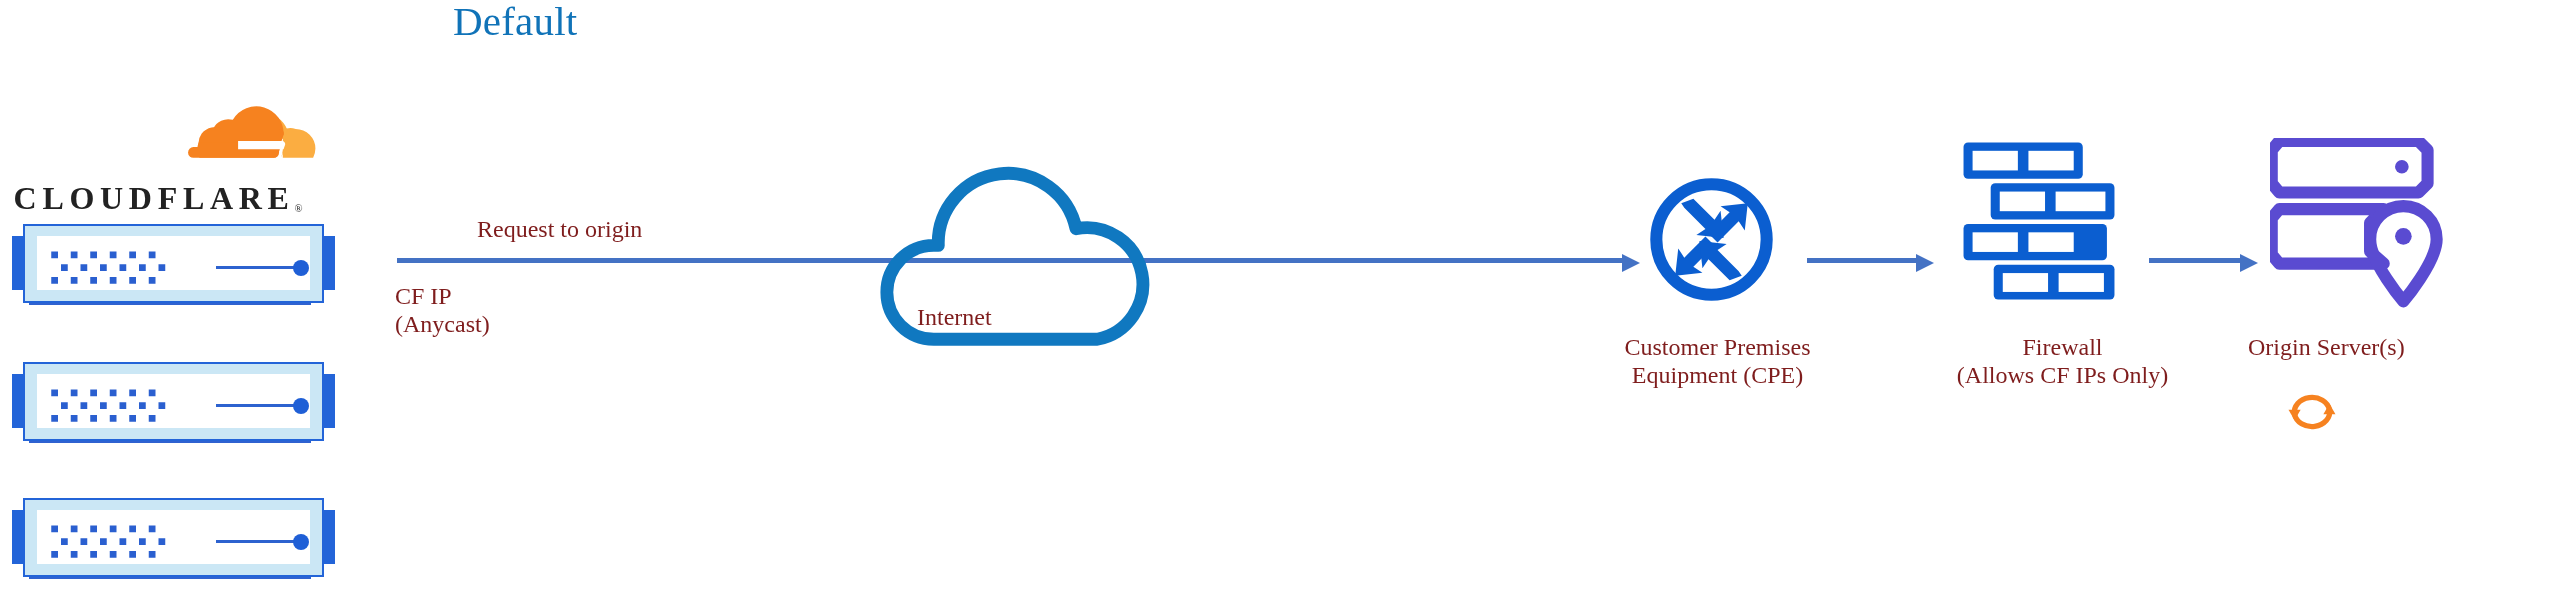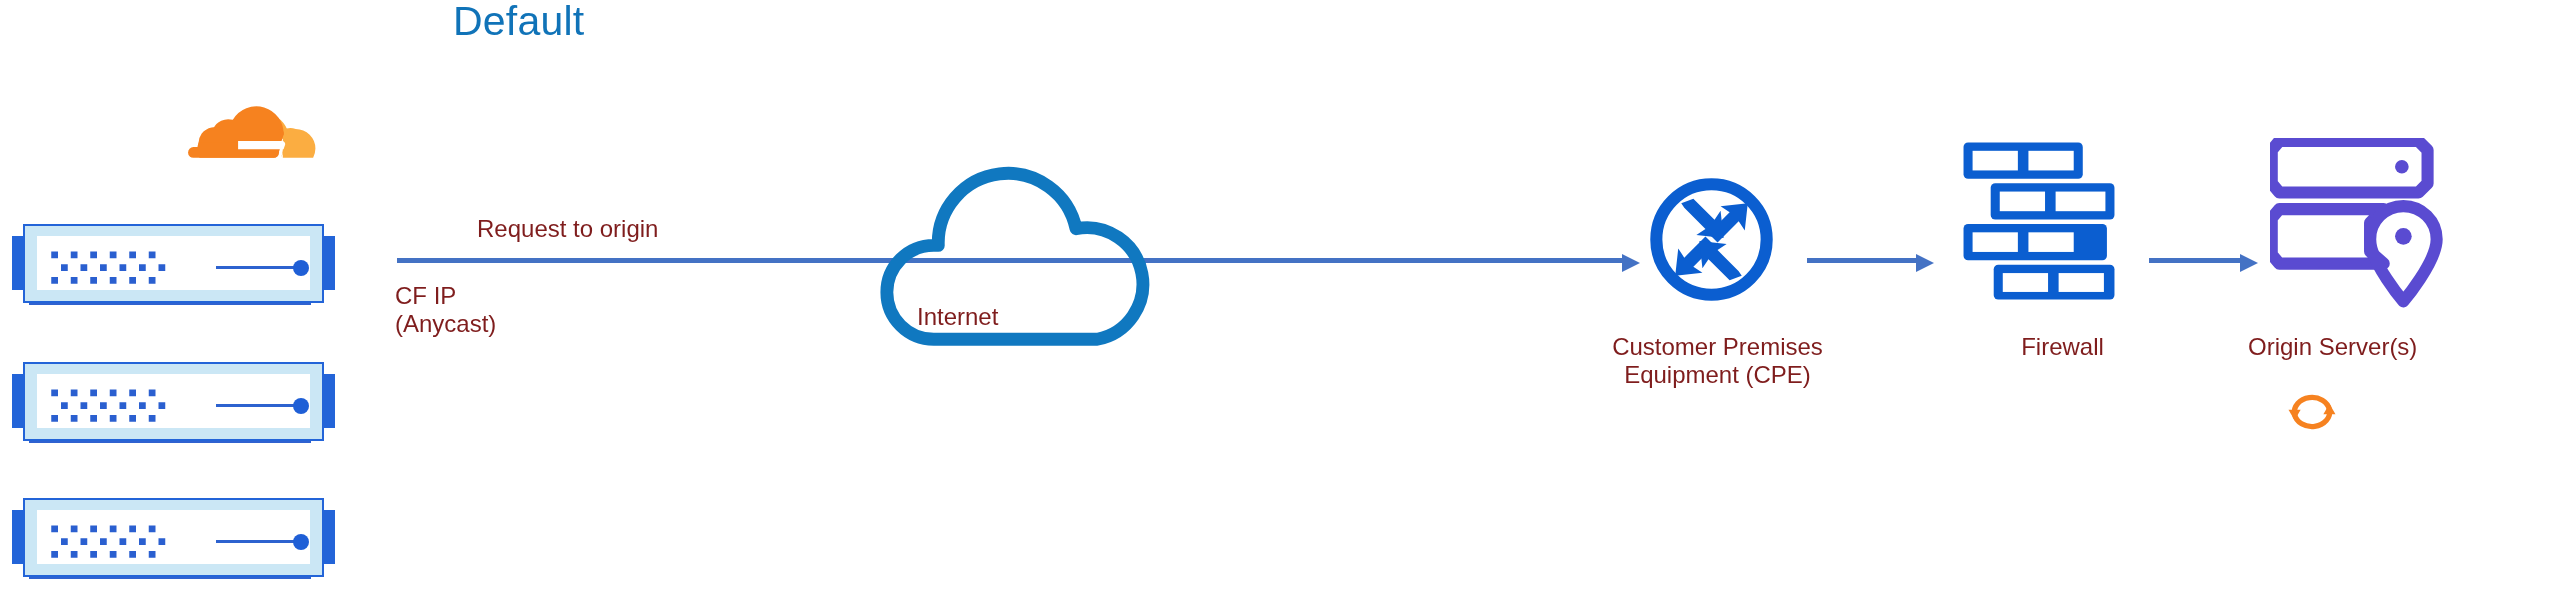--- a/index.html
+++ b/index.html
@@ -10,20 +10,21 @@
   }
   body {
     font-family: "Liberation Sans", "DejaVu Sans", sans-serif;
   }
   #canvas {
     position: relative;
     width: 2576px;
     height: 614px;
     background: #ffffff;
     overflow: hidden;
+    font-family: Liberation Serif, serif;
   }
 
   
   .slide-title {
     position: absolute;
     left: 453px;
     top: -1.5px;
     font-size: 41px;
     line-height: 1.1;
     color: #1073b8;
@@ -188,20 +189,24 @@
   <div class="cf-logo-wrap">
     <svg class="cf-mark" viewBox="0 0 186 96">
       <path d="M150 34 a26 26 0 0 1 26 26 a26 26 0 0 1 -3 12 l-40 0 l0 -37 a26 26 0 0 1 17 -1 z" fill="#fbad41"></path>
       <path d="M131 72 l6 -18 a5 5 0 0 0 -5 -7 l-58 0 l-3 -8 a36 36 0 0 1 68 -4 z" fill="#fbad41"></path>
       <path d="M41 34 a22 22 0 0 1 26 -12 a36 36 0 0 1 67 20 l-60 0 a6 6 0 0 0 -6 6 l0 6 z" fill="#f6821f"></path>
       <path d="M26 40 a23 23 0 0 1 28 -6 l74 0 a6 6 0 0 1 6 8 l-5 15 l-5 0 l-102 0 a23 23 0 0 1 4 -17 z" fill="#f6821f"></path>
       <path d="M22 52 l110 0 l-5 15 a6 6 0 0 1 -6 5 l-98 0 a24 24 0 0 1 -1 -20 z" fill="#f6821f"></path>
       <rect x="8" y="58" width="120" height="14" rx="7" fill="#f6821f"></rect>
       <path d="M74 50 l58 0 a4 4 0 0 1 4 5 l-2 6 l-60 0 z" fill="#ffffff"></path>
     </svg>
+    <div class="cf-wordmark">
+      <span class="cf-wordmark-text">CLOUDFLARE</span>
+        <span class="cf-reg">®</span>
+    </div>
   </div>
 
   <div class="cf-server" style="left:10.6px; top:219px;">
     <div class="srv-shadow"></div>
     <div class="srv-tab left"></div>
     <div class="srv-tab right"></div>
     <div class="srv-body">
       <div class="srv-face">
         <svg class="srv-dots" viewBox="0 0 190 48">
           <g fill="#2a5fd0">
@@ -360,20 +365,21 @@
 
       <rect x="14" y="121" width="60" height="26"></rect>
       <rect x="88" y="121" width="60" height="26"></rect>
 
       <rect x="54" y="175" width="60" height="25"></rect>
       <rect x="128" y="175" width="60" height="25"></rect>
     </g>
   </svg>
   <div class="lbl lbl-firewall">
     <div>Firewall</div>
+    <div>(Allows CF IPs Only)</div>
   </div>
 
   <div class="flow-line" style="left:2149px; top:258px; width:91px;"></div>
   <div class="flow-head" style="left:2240px; top:254px;"></div>
 
   <svg style="position:absolute; left:2270px; top:138px; width:182px; height:174px;" viewBox="0 0 240 230">
 
     <path d="M12 4 L196 4 L208 16 L208 60 L196 72 L12 72 L2 60 L2 16 Z" fill="none" stroke="#5a4bd1" stroke-width="16" stroke-linejoin="round"></path>
     <circle cx="174" cy="38" r="9" fill="#5a4bd1"></circle>
 

